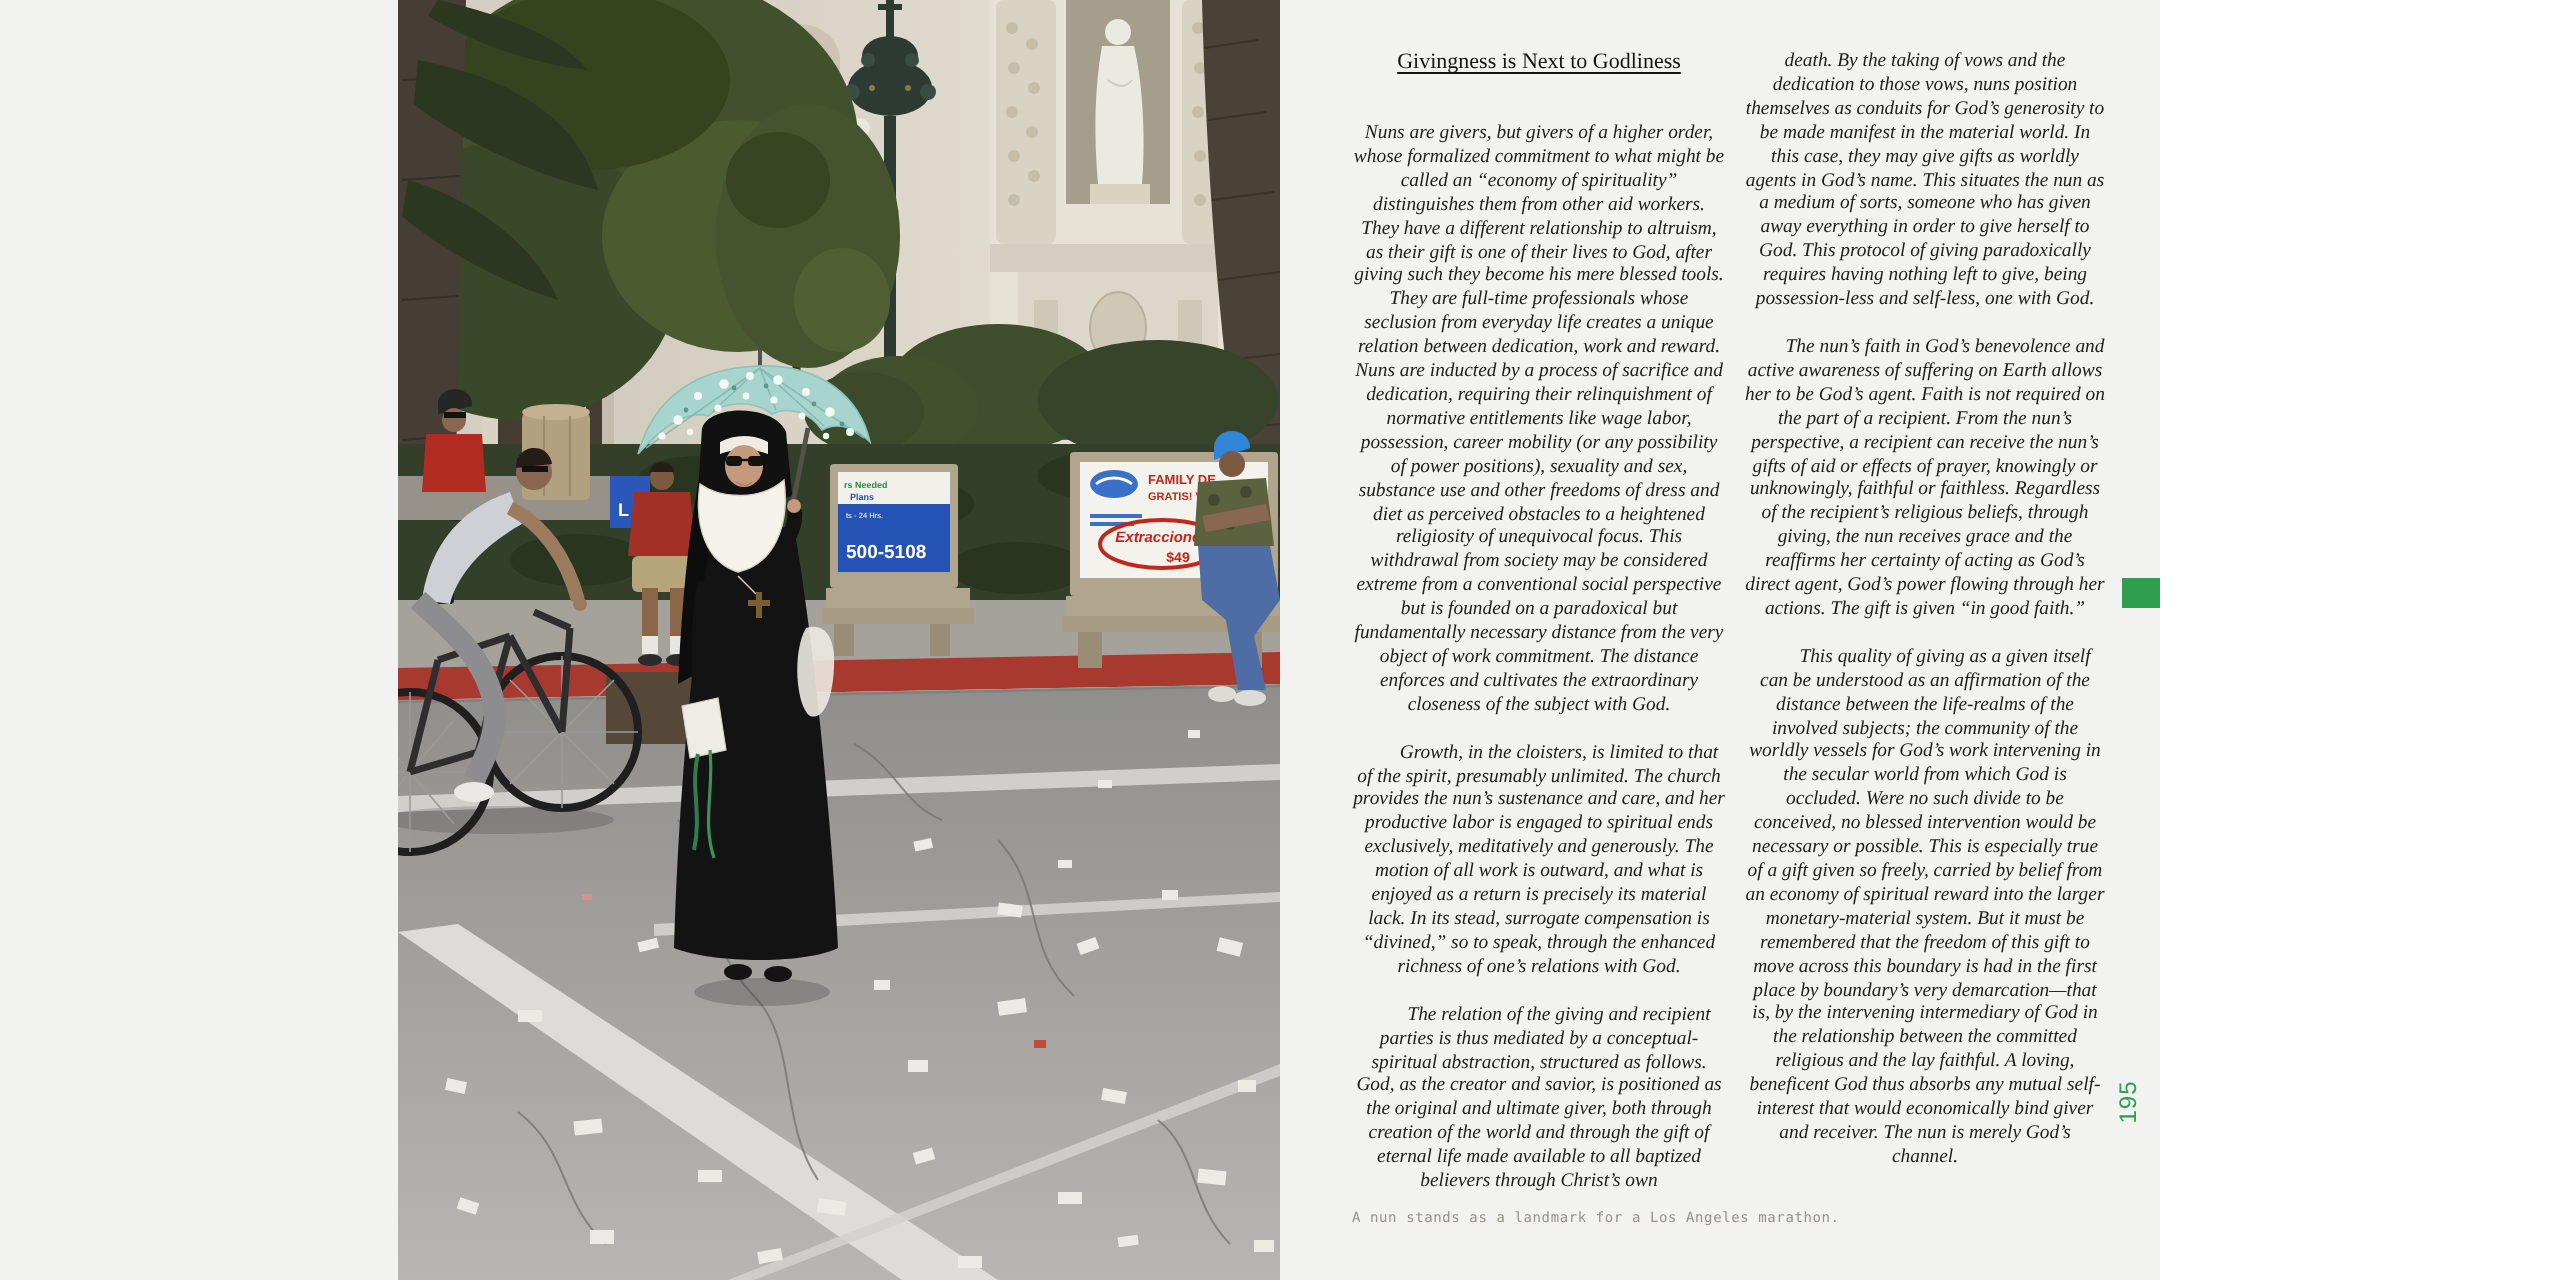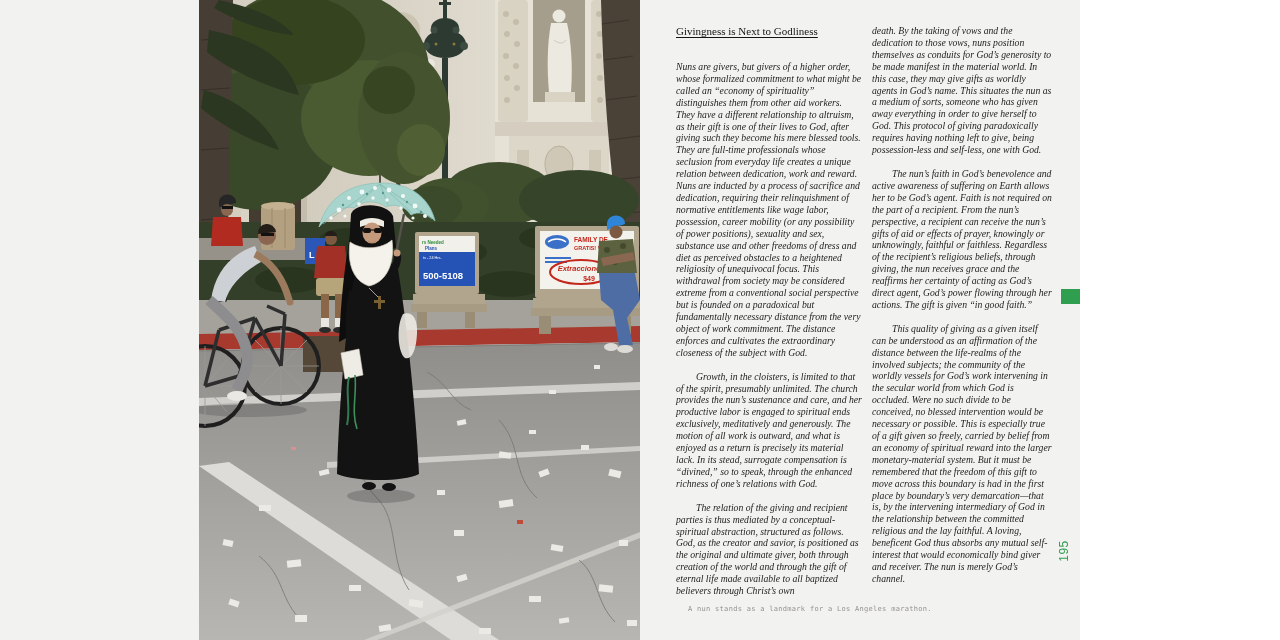--- a/index.html
+++ b/index.html
@@ -2,29 +2,29 @@
 <html lang="en"><head>
 <meta charset="utf-8">
 <style>
   html,body{margin:0;padding:0;}
   .canvas{position:relative;width:1280px;height:640px;background:#ffffff;overflow:hidden;
           font-family:"Liberation Serif",serif;}
   .spread{position:absolute;left:0;top:0;width:1080px;height:640px;background:#f2f2f0;}
   .photo{position:absolute;left:199px;top:0;width:441px;height:640px;margin:0;}
   .photo svg{display:block;width:441px;height:640px;}
   .col{position:absolute;top:25px;font-size:9.7px;line-height:11.9px;color:#1c1c1c;
-       text-align:left;}
+       text-align:center;}
   .col-1{left:676px;width:187px;}
   .col-2{left:872px;width:181px;}
   .article-title{font-size:11px;font-weight:normal;line-height:13px;margin:0 0 23px 0;
        text-decoration:underline;text-underline-offset:2px;color:#141414;}
   .paras p{margin:0 0 12px 0;text-indent:20px;font-style:italic;}
   .paras p:first-child{text-indent:0;}
   .caption{position:absolute;left:676px;top:605px;font-family:"DejaVu Sans Mono",monospace;
-       font-size:7px;color:#96938e;letter-spacing:.3px;margin-left:12px;}
+       font-size:7px;color:#96938e;letter-spacing:.3px;}
   .green-square{position:absolute;left:1061px;top:289px;width:19px;height:15px;}
   .page-number{position:absolute;left:1049px;top:537px;width:30px;height:28px;display:flex;
        align-items:center;justify-content:center;transform:rotate(-90deg);
        font-family:"Liberation Sans",sans-serif;font-size:12px;letter-spacing:.5px;}
   
   .sign-txt{font-family:"Liberation Sans",sans-serif;}
 </style>
 </head>
 <body>
 

